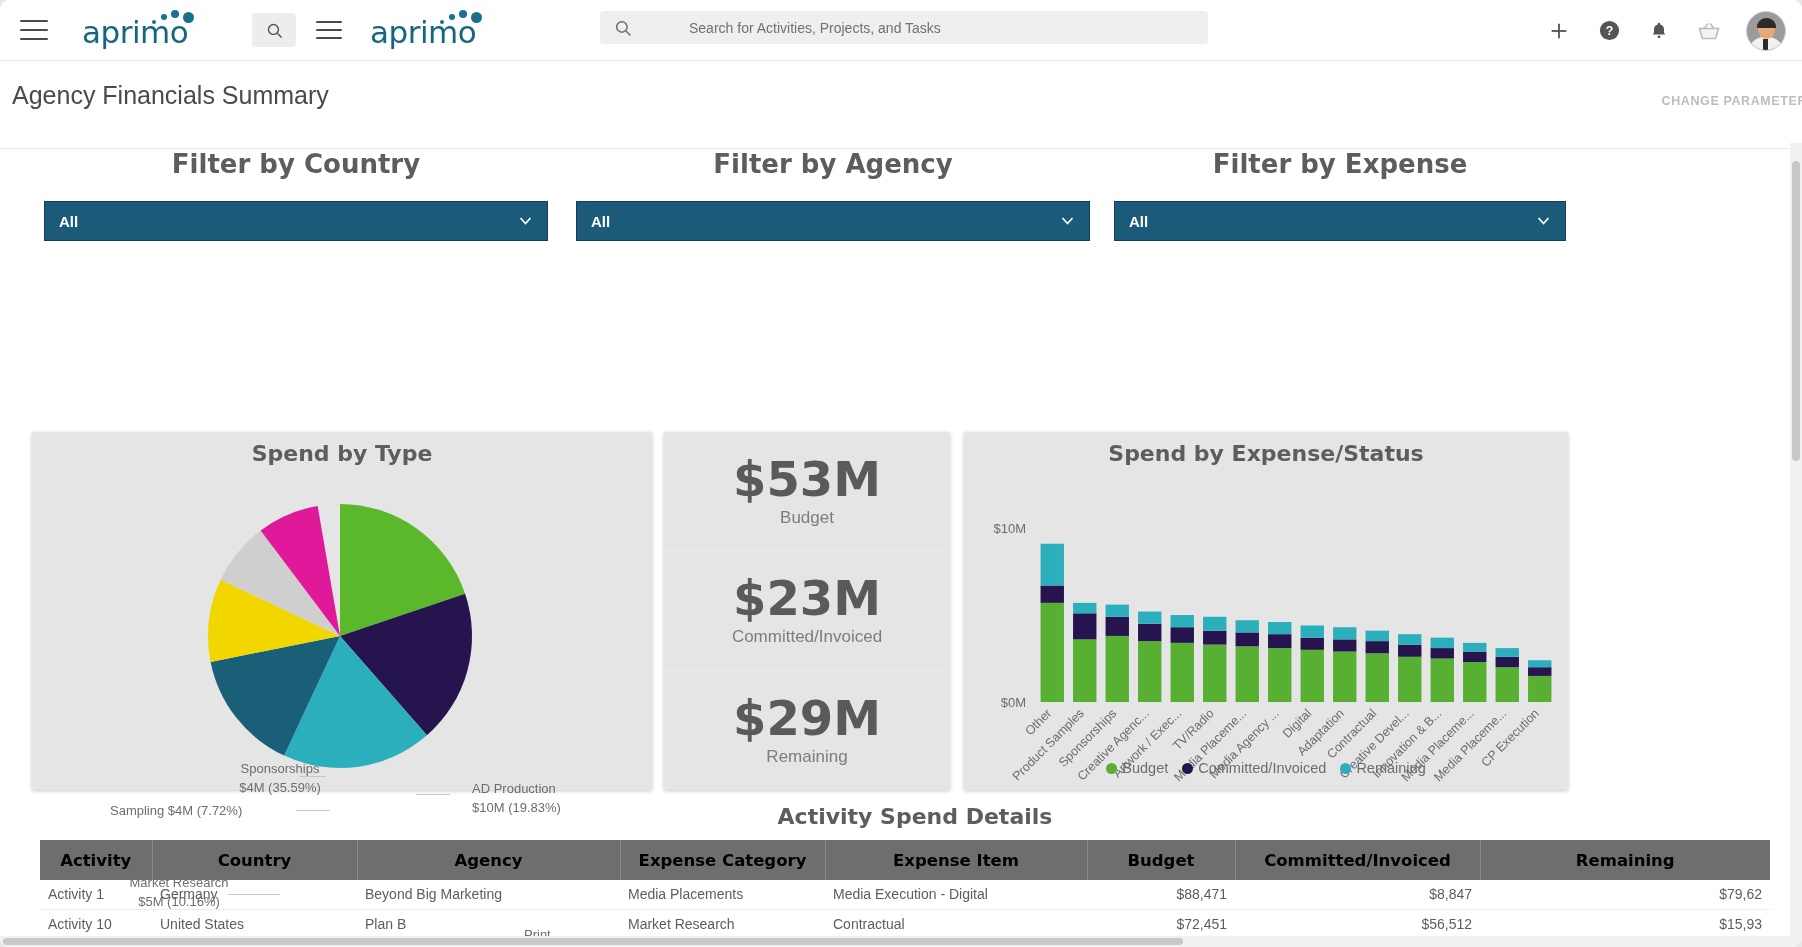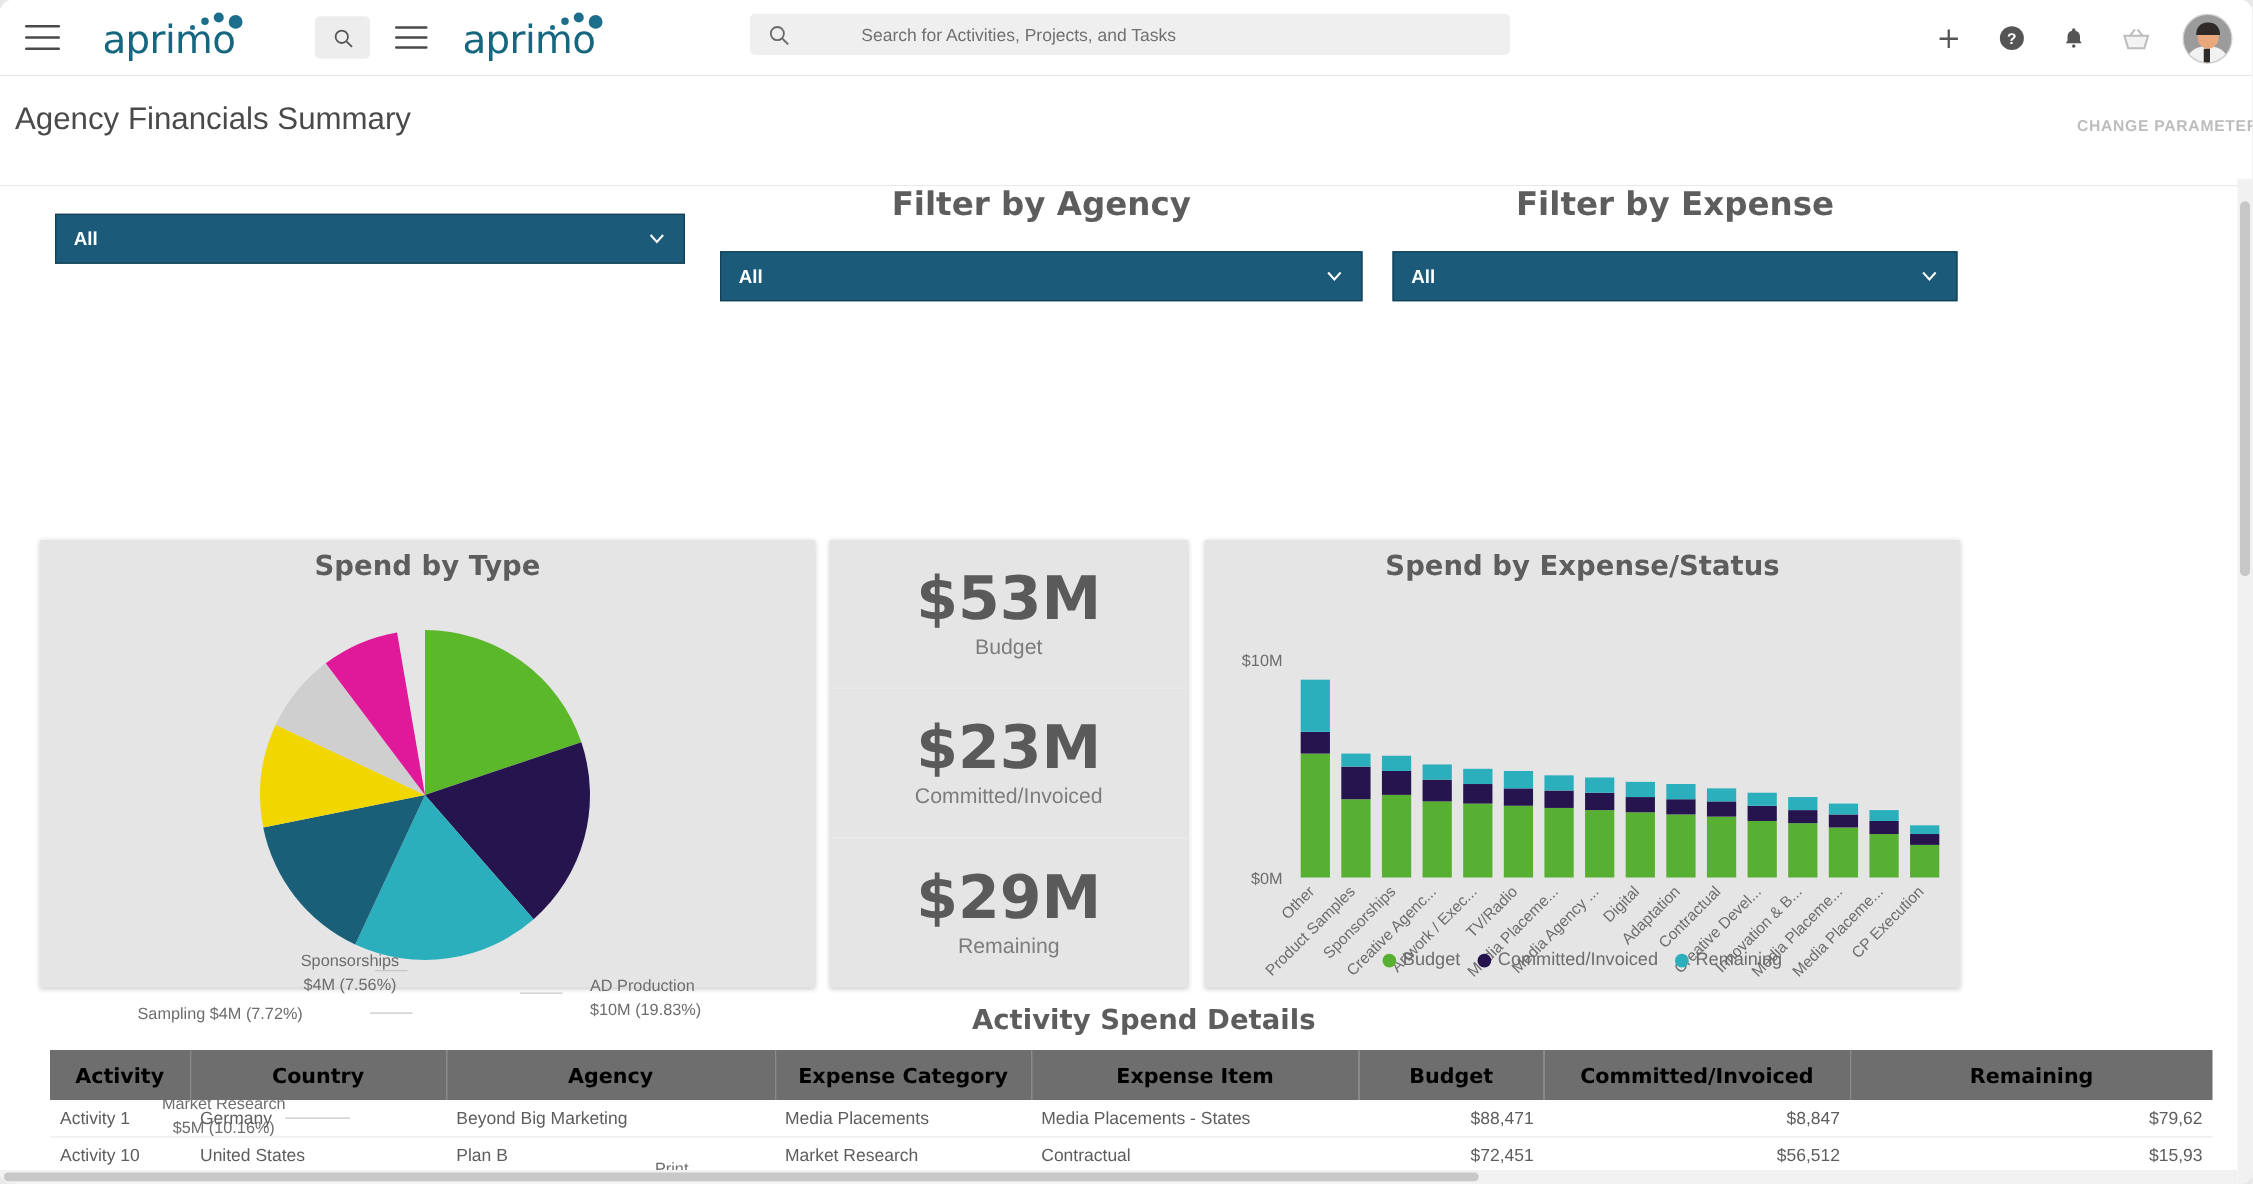--- a/index.html
+++ b/index.html
@@ -202,20 +202,21 @@
 
   <div class="titlerow">
     <div class="pagetitle">Agency Financials Summary</div>
     <div class="changeparams">CHANGE PARAMETERS</div>
   </div>
 
   <div class="dash">
 
     <div class="filters">
       <div class="fcol c1">
+        <div class="ftitle">Filter by Country</div>
         <div class="dd">
           <span class="v">All</span>
           <svg class="chev" viewBox="0 0 24 24" fill="none" stroke="#fff" stroke-width="2.6">
               <polyline points="4,8 12,17 20,8"></polyline>
             </svg>
         </div>
       </div>
       <div class="fcol c2">
         <div class="ftitle">Filter by Agency</div>
         <div class="dd">
@@ -243,21 +244,21 @@
           <path d="M308,172 L433.0966094234993,129.87117007624738 A132,132 0 0,1 394.9192703137102,271.34304428661414 Z" fill="#26144f"></path>
           <path d="M308,172 L394.9192703137102,271.34304428661414 A132,132 0 0,1 252.17263318474,291.61314774921027 Z" fill="#2bafbd"></path>
           <path d="M308,172 L252.17263318474,291.61314774921027 A132,132 0 0,1 178.57695371477135,197.95525168923547 Z" fill="#1a5f78"></path>
           <path d="M308,172 L178.57695371477135,197.95525168923547 A132,132 0 0,1 188.59816595060664,115.72210002459995 Z" fill="#f2d600"></path>
           <path d="M308,172 L188.59816595060664,115.72210002459995 A132,132 0 0,1 228.6119443034276,66.54130375963338 Z" fill="#cfcfcf"></path>
           <path d="M308,172 L228.6119443034276,66.54130375963338 A132,132 0 0,1 285.63224226555457,41.908941837137945 Z" fill="#e0189a"></path>
         </svg>
       <div id="pieLabels">
           <div class="pielabel" style="left: 188px; top: 328px; width: 120px; text-align: center;">
             <div>Sponsorships</div>
-            <div>$4M (7.56%)</div>
+            <div>$4M (35.59%)</div>
           </div>
           <div class="pielabel" style="left: 78px; top: 370px; width: 210px; text-align: left;">
             <div>Sampling $4M (7.72%)</div>
           </div>
           <div class="pielabel" style="left: 72px; top: 442px; width: 150px; text-align: center;">
             <div>Market Research</div>
             <div>$5M (10.16%)</div>
           </div>
           <div class="pielabel" style="left: 492px; top: 494px; width: 130px; text-align: left;">
             <div>Print</div>
@@ -400,21 +401,21 @@
               <th>Committed/Invoiced</th>
               <th>Remaining</th>
             </tr>
           </thead>
         <tbody id="tbody">
             <tr>
               <td class="lft">Activity 1</td>
               <td class="lft">Germany</td>
               <td class="lft">Beyond Big Marketing</td>
               <td class="lft">Media Placements</td>
-              <td class="lft">Media Placements - States</td>
+              <td class="lft">Media Execution - Digital</td>
               <td class="num">$88,471</td>
               <td class="num">$8,847</td>
               <td class="num">$79,62</td>
             </tr>
             <tr>
               <td class="lft">Activity 10</td>
               <td class="lft">United States</td>
               <td class="lft">Plan B</td>
               <td class="lft">Market Research</td>
               <td class="lft">Contractual</td>

